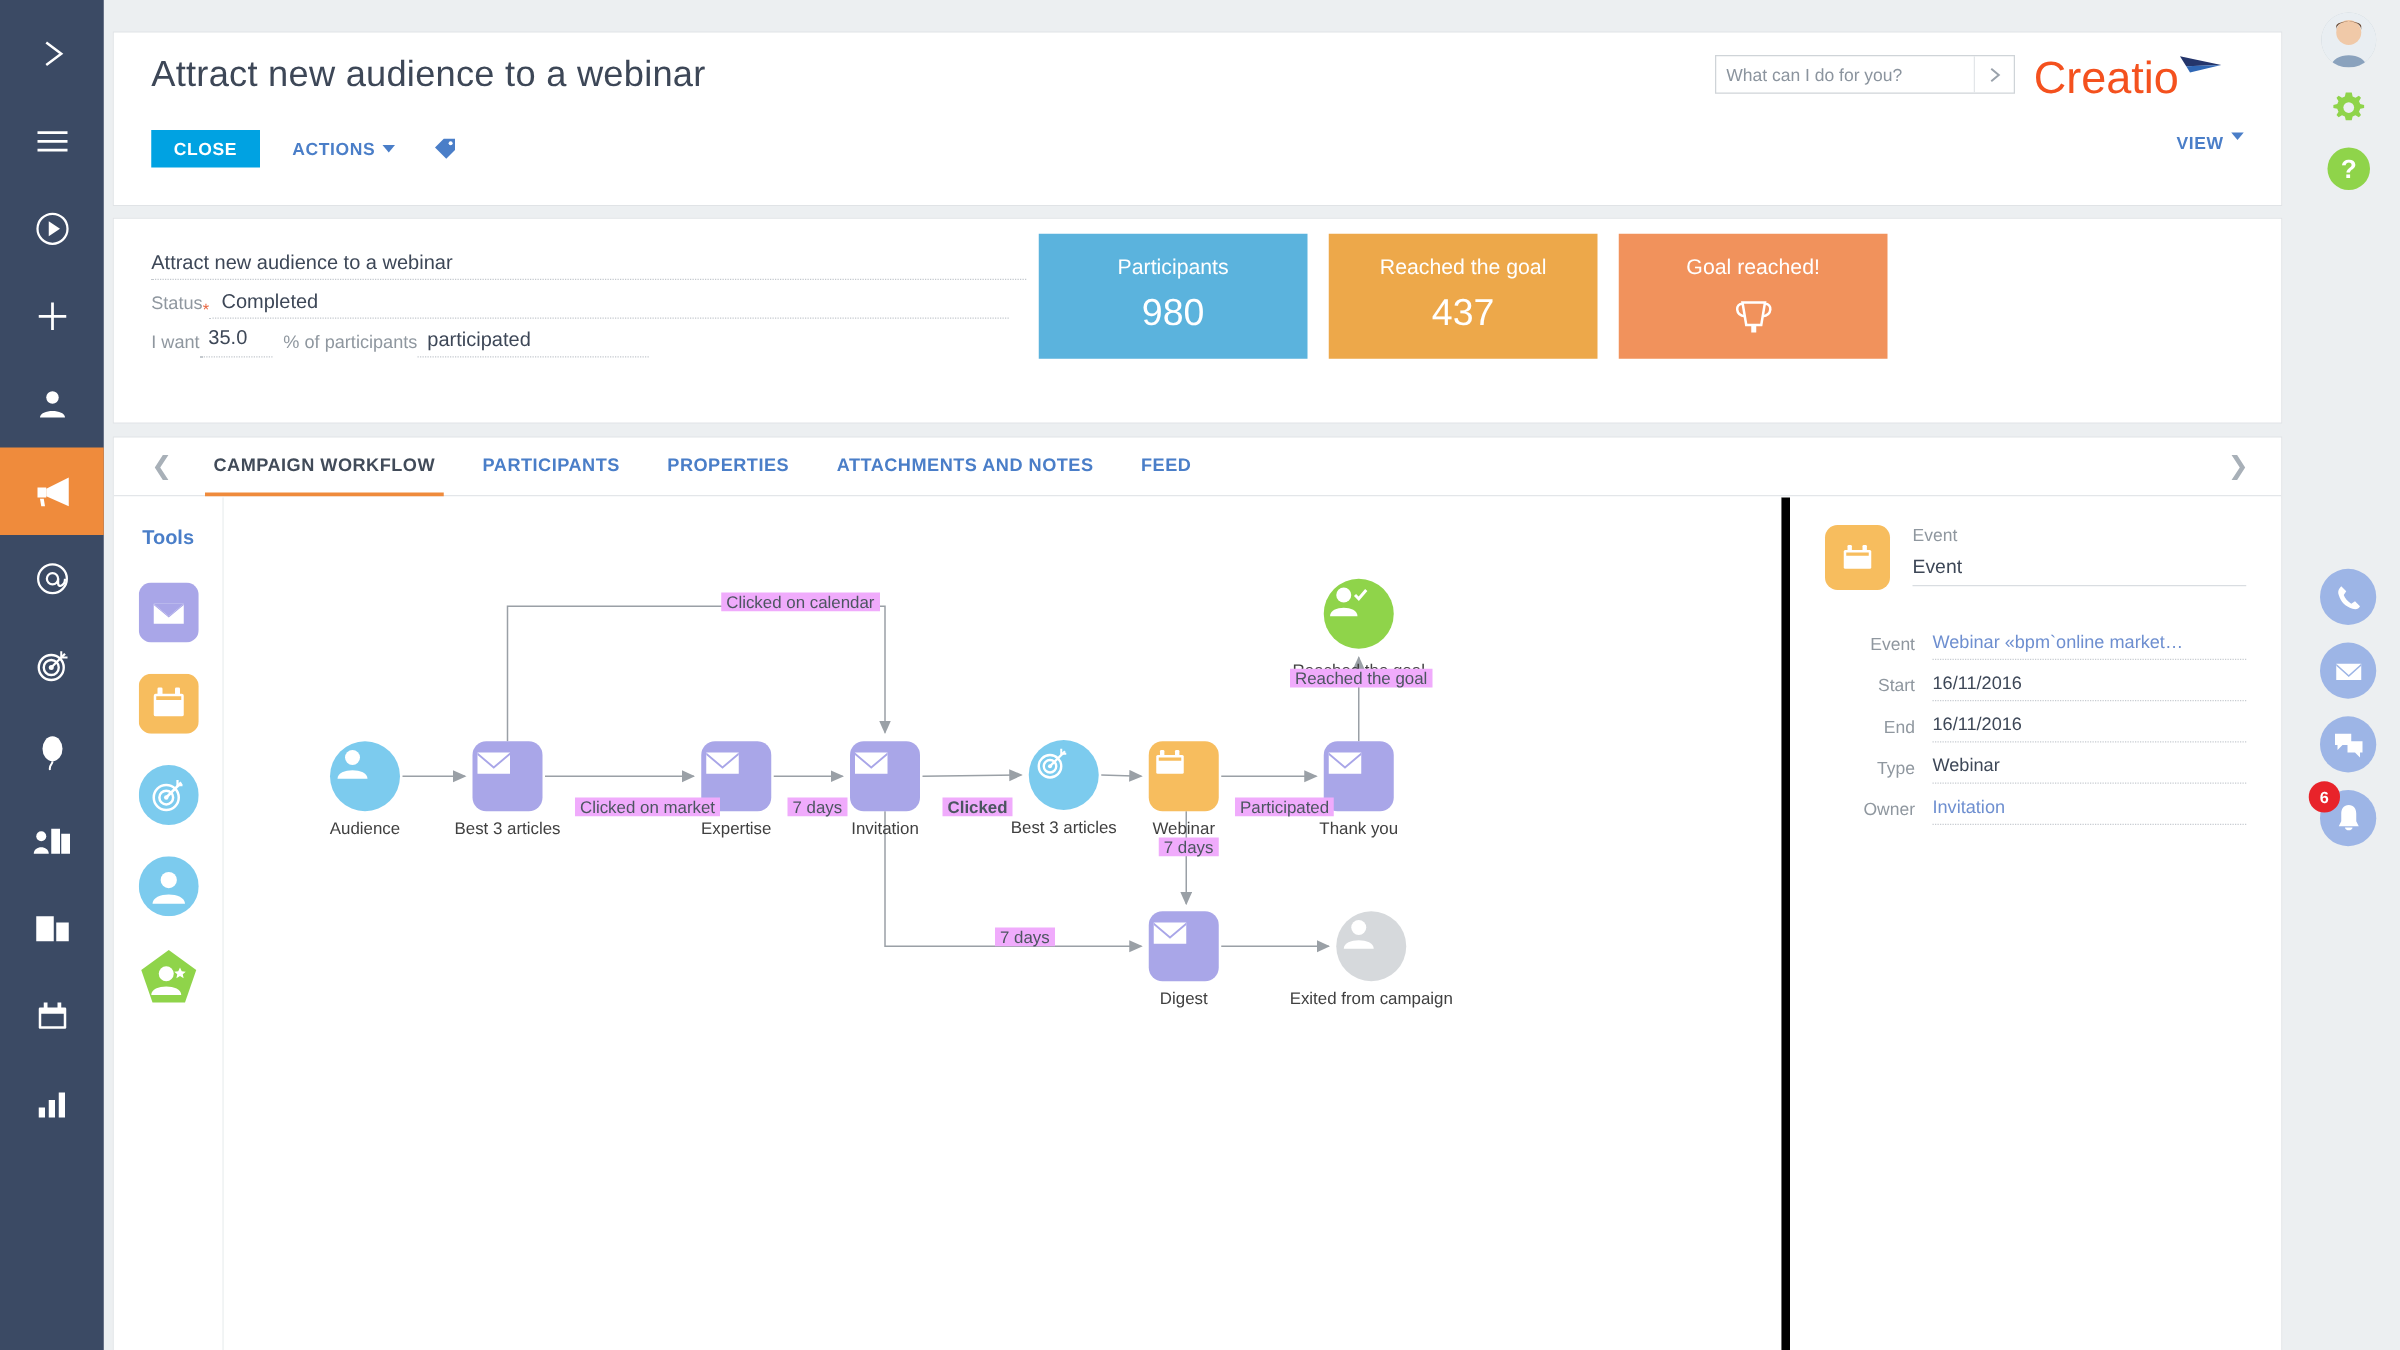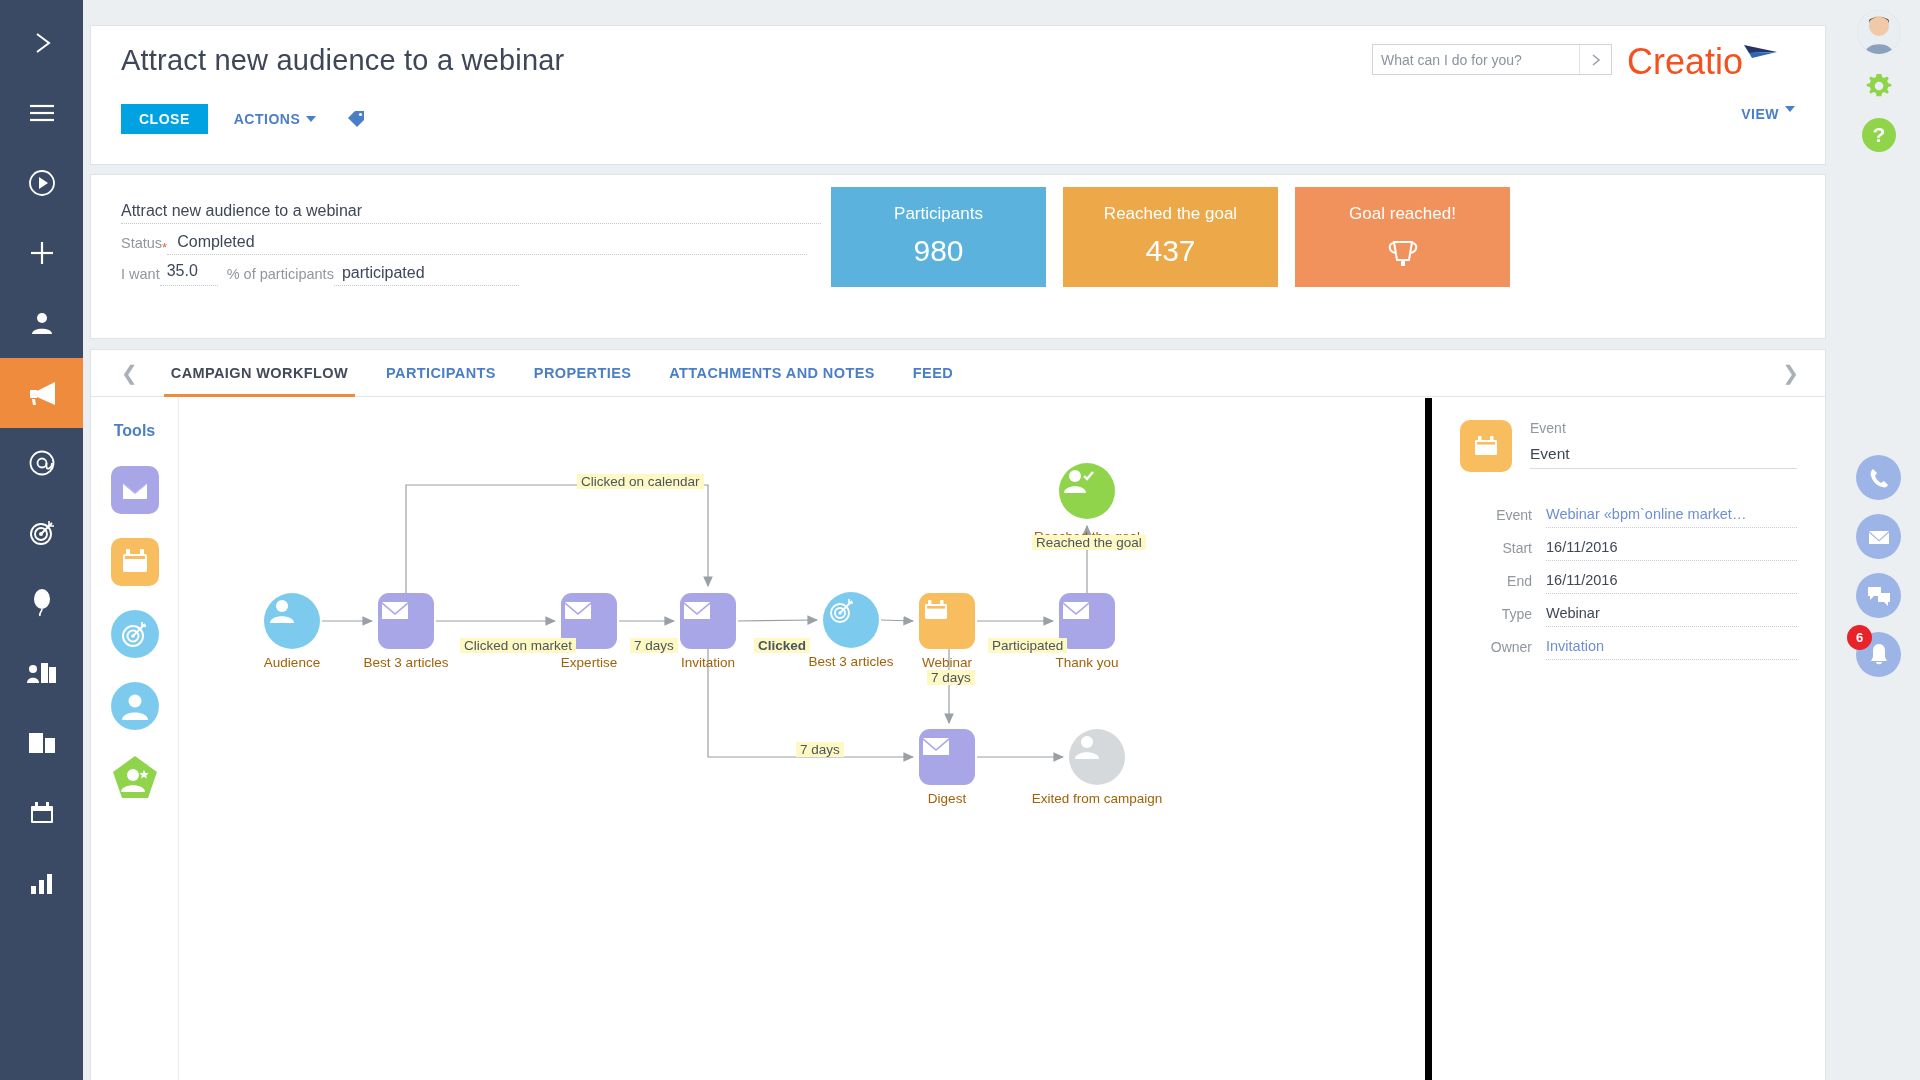--- a/index.html
+++ b/index.html
@@ -138,25 +138,25 @@
   #canvas svg { position: absolute; left: 0; top: 0; }
 
   .node { position: absolute; cursor: pointer; }
   .node-shape {
     display: flex; align-items: center; justify-content: center;
   }
   .sq { width: 56px; height: 56px; border-radius: 11px; }
   .ci { width: 56px; height: 56px; border-radius: 50%; }
   .node-label {
     position: absolute; top: 62px; left: 50%; transform: translateX(-50%);
-    font-size: 13.5px; color: #a16207; white-space: nowrap;
+    font-size: 13.5px; color: #404040; white-space: nowrap;
   }
   .edge-label {
     position: absolute; font-size: 13.5px; color: #4c5560; white-space: nowrap;
-    background: #fef9c3; padding: 0 4px;
+    background: #f0abfc; padding: 0 4px;
   }
 
   
   #detail {
     width: 400px; flex: 0 0 400px; background: #fff; border-left: 7px solid #000000;
     padding: 22px 28px 0 28px;
   }
   #detail-head { display: flex; align-items: flex-start; }
   #detail-icon {
     width: 52px; height: 52px; border-radius: 10px; background: #f7bd5e;

